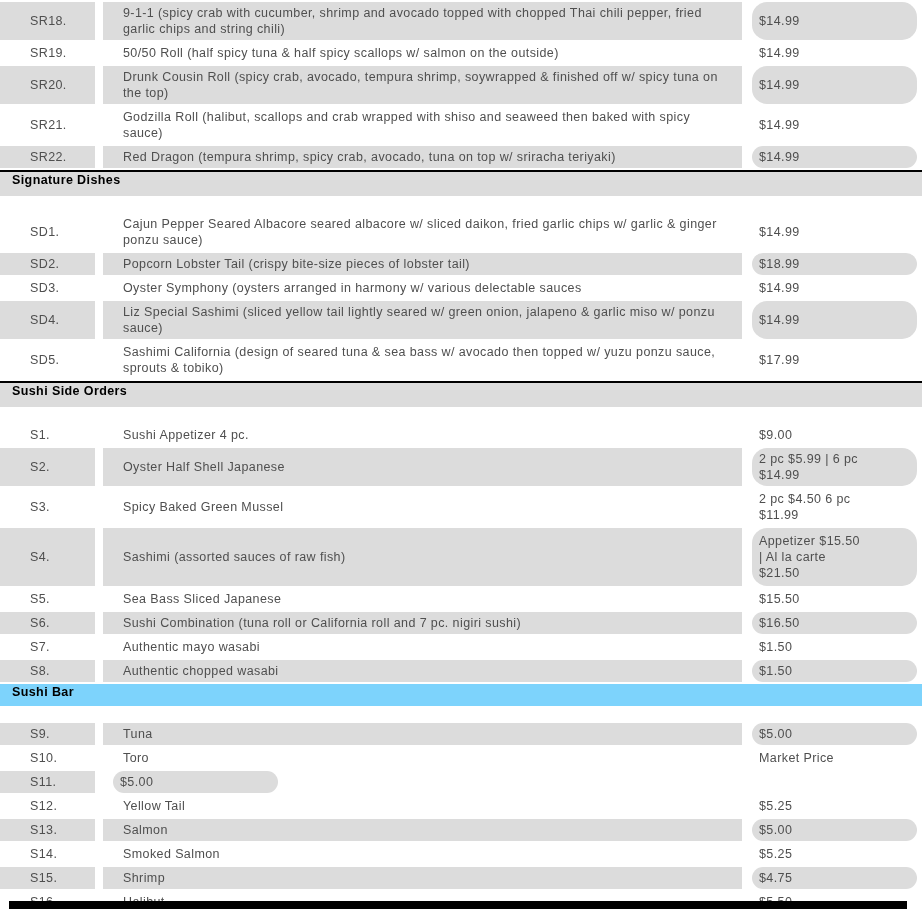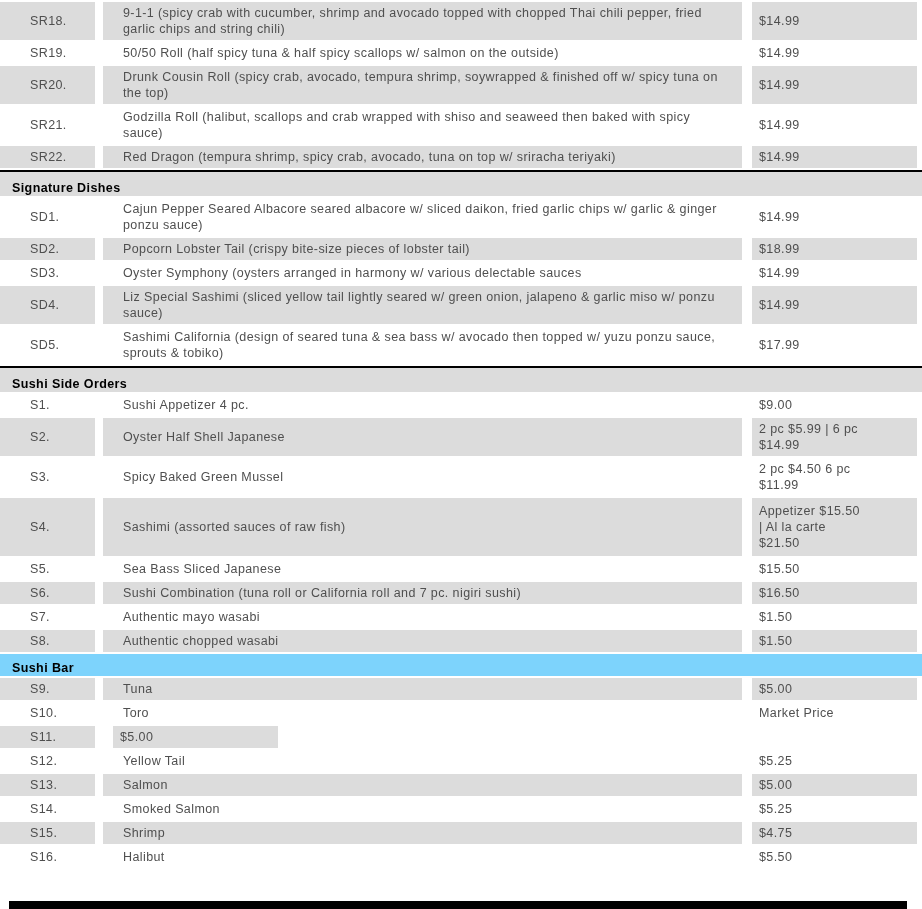--- a/index.html
+++ b/index.html
@@ -40,28 +40,29 @@
     flex: 0 0 639px;
     padding-left: 20px;
     padding-right: 22px;
   }
   .colgap2 { width: 10px; flex: 0 0 10px; background: #ffffff; }
   .cell-price {
     width: 165px;
     flex: 0 0 165px;
     padding-left: 7px;
     white-space: pre-line;
+    border-radius: 15px;
   }
   .row.shade-gray .cell { background: #dcdcdc; }
   .row.shade-white .cell { background: #ffffff; }
   .section-header {
     height: 22px;
-    margin-bottom: 2px;
+    margin-bottom: 17px;
     display: flex;
-    align-items: flex-end;
+    align-items: flex-start;
     padding-left: 12px;
     font-weight: bold;
     color: #000000;
     font-size: 12.5px;
   }
   .section-header.gray {
     background: #dcdcdc;
     border-top: 2px solid #000000;
     height: 26px;
   }

